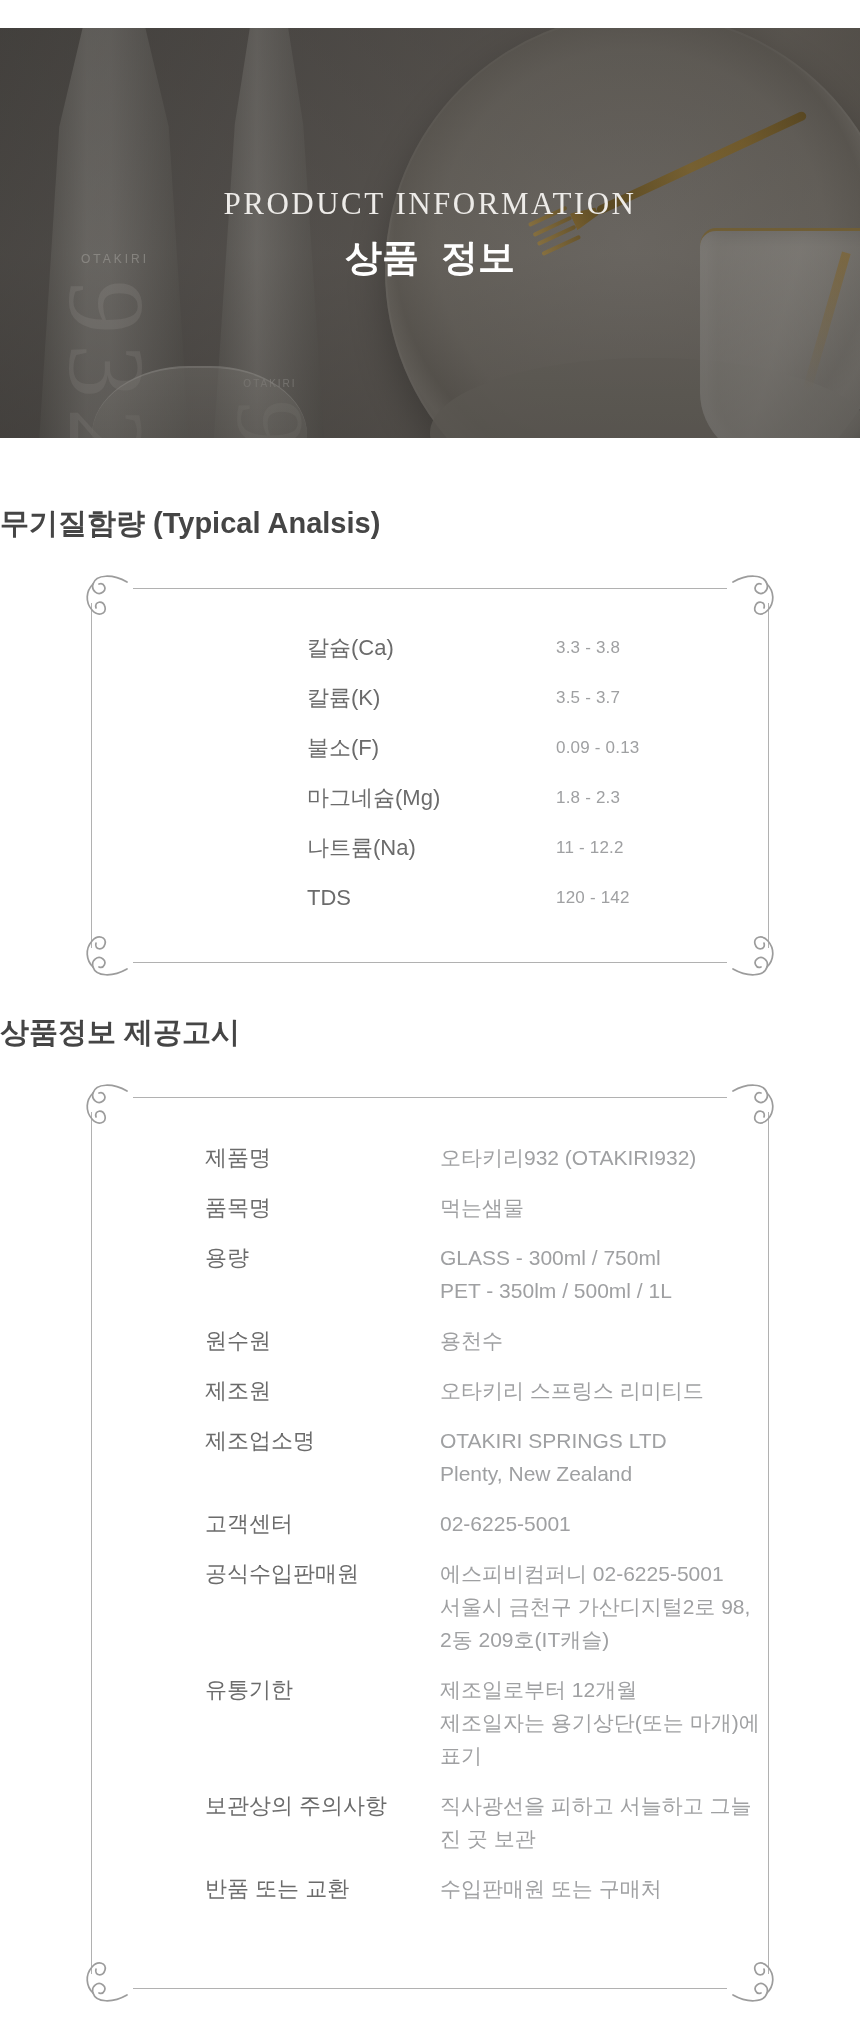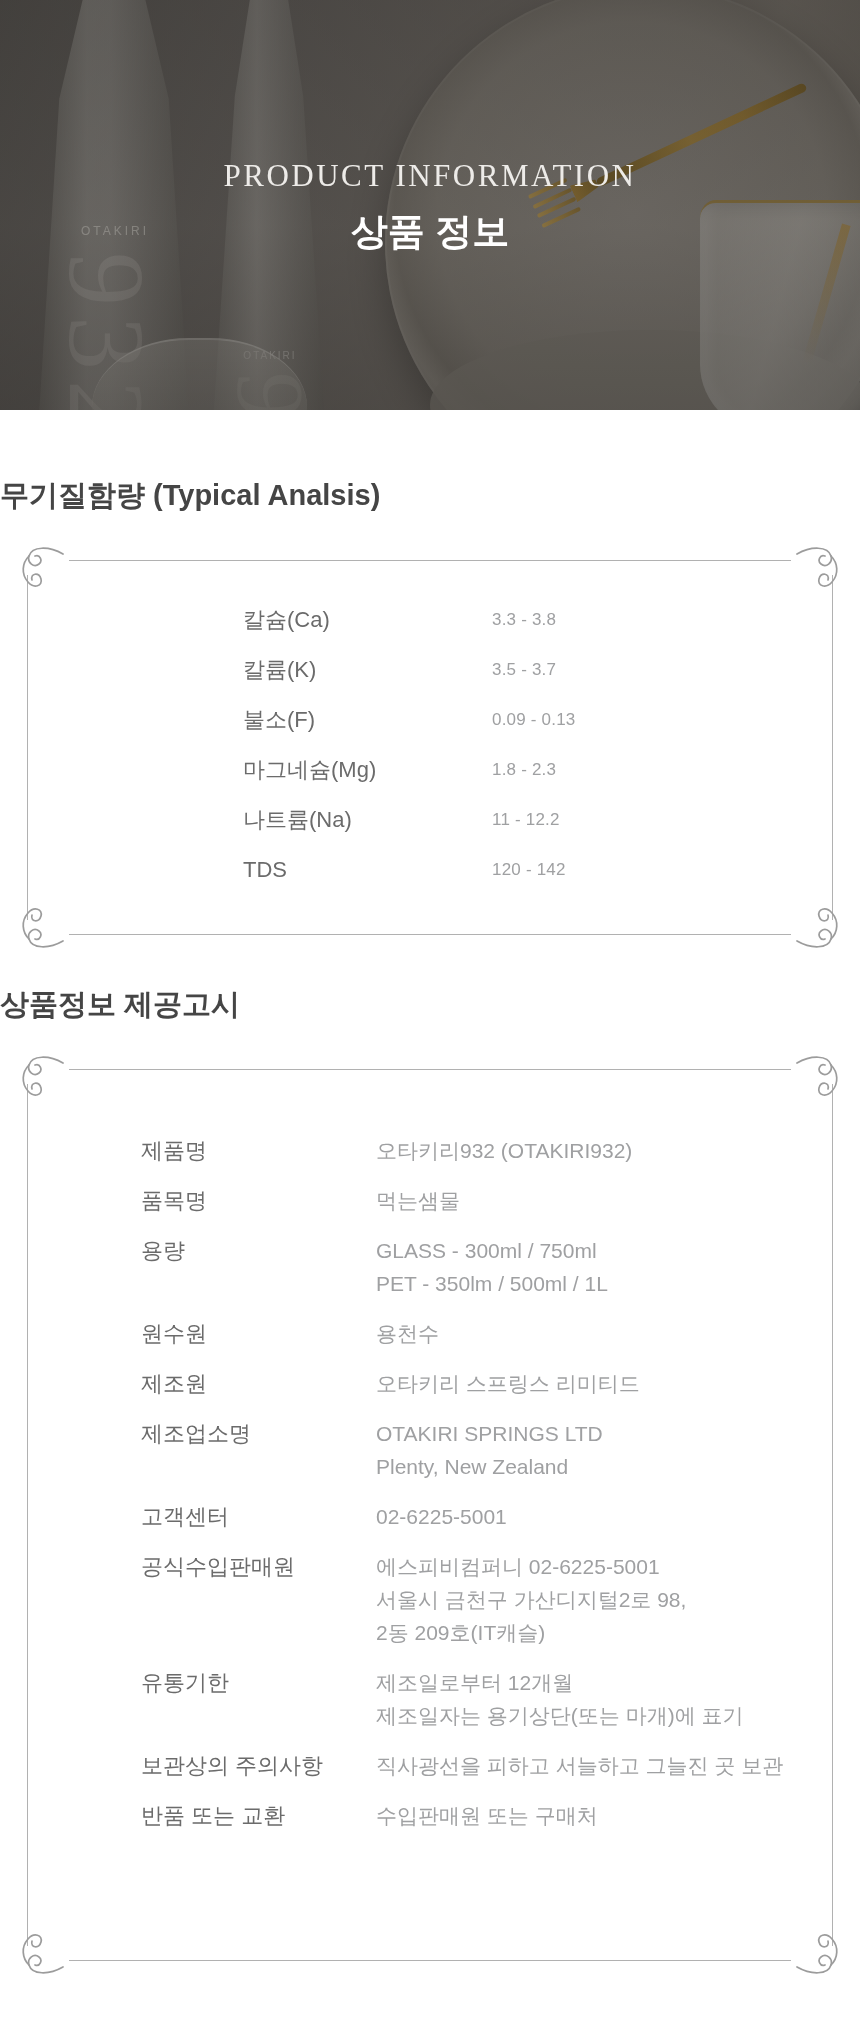--- a/index.html
+++ b/index.html
@@ -1,21 +1,21 @@
 <!DOCTYPE html>
 <html style="--title: #454545; --label: #6b6b6b; --value: #9fa0a2; --frame_line: #b1b1b1; --orn: #9c9c9c; --gold: #a8853c;"><head>
 <meta charset="utf-8">
 <style>
   * { margin:0; padding:0; box-sizing:border-box; }
   html,body { background:#ffffff; }
   body { font-family:"Liberation Sans","DejaVu Sans",sans-serif; }
   .page { position:relative; width:860px; height:2030px; margin:0 auto; background:#fff; overflow:hidden; }
 
   
-  .hero { position:relative; width:860px; height:410px; overflow:hidden; background:#ef4444; }
+  .hero { position:relative; width:860px; height:410px; overflow:hidden; background:#ef4444;margin-top:28px; }
   .hero-bg { position:absolute; inset:0;
     background:linear-gradient(110deg,#615e5a 0%,#6e6a66 28%,#7b7670 55%,#857f77 78%,#6f6a62 100%); }
   .plate-shape { position:absolute; left:385px; top:-15px; width:515px; height:515px; border-radius:50%;
     background:radial-gradient(circle at 48% 45%, #97928b 0%, #8e8981 50%, #817c74 61%, #928d85 66%, #767169 88%, #696560 100%);
     box-shadow:0 16px 36px rgba(0,0,0,.28), inset 0 0 0 2px rgba(255,255,255,.05); }
   .plate-under { position:absolute; left:430px; top:330px; width:440px; height:150px; border-radius:50%;
     background:#8d8880; opacity:.85; }
   .bottle-a { position:absolute; left:38px; top:-30px; width:152px; height:460px;
     background:linear-gradient(90deg, rgba(120,118,112,.55), rgba(190,188,182,.5) 32%, rgba(205,203,197,.42) 48%, rgba(150,148,142,.45) 76%, rgba(110,108,102,.55));
     clip-path:polygon(34% 0, 66% 0, 86% 28%, 100% 100%, 0 100%, 14% 28%); }
@@ -50,29 +50,29 @@
     transform:rotate(16deg); background:linear-gradient(#b5924c, rgba(181,146,76,0)); }
   .carafe-base { position:absolute; left:92px; top:338px; width:215px; height:115px;
     border-radius:45% 45% 40% 40% / 60% 60% 40% 40%;
     border-top:2px solid rgba(232,230,224,.4);
     background:linear-gradient(180deg, rgba(192,189,182,.38), rgba(148,145,138,.45)); }
   .hero-shade { position:absolute; inset:0;
     background:linear-gradient(180deg, rgba(24,22,20,.42), rgba(24,22,20,.36) 55%, rgba(24,22,20,.46)); }
   .hero-inner { position:absolute; left:0; right:0; top:157px; text-align:center; z-index:3; }
   .hero-en { font-family:"Liberation Serif","DejaVu Serif",serif; font-size:31px; letter-spacing:2.5px;
     color:#edebe8; line-height:1.2; }
-  .hero-ko { margin-top:16px; font-size:37px; font-weight:bold; color:#ffffff; line-height:1.2; }
+  .hero-ko { margin-top:16px; font-size:37px; font-weight:bold; color:#ffffff; line-height:1.2;font-family:Liberation Mono, monospace; }
 
   
   .section-title { margin:68px 0 0; font-size:29px; line-height:34px;
     font-weight:600; color:var(--title,#454545); }
   .section-title.t2 { margin-top:52px; }
 
   
-  .frame { position:relative; width:806px; margin:48px auto 4px; }
+  .frame { position:relative; width:678px; margin:48px auto 4px; }
   .frame::before, .frame::after { content:""; position:absolute; left:42px; right:42px; height:0;
     border-top:1px solid var(--frame_line,#b1b1b1); }
   .frame::before { top:0; }
   .frame::after { bottom:0; }
   .vl { position:absolute; top:15px; bottom:15px; width:1px; background:var(--frame_line,#b1b1b1); }
   .vl.l { left:0; } .vl.r { right:0; }
   .orn { position:absolute; width:46px; height:46px; z-index:2; }
   .orn use { stroke:var(--orn,#9c9c9c); stroke-width:1.7; fill:none; stroke-linecap:round; }
   .orn.tl { top:-17px; left:-9px; }
   .orn.tr { top:-17px; right:-9px; transform:scaleX(-1); }
@@ -81,21 +81,21 @@
 
   
   .frame1 { height:375px; }
   .mineral-rows { padding-top:35px; }
   .mrow { display:flex; align-items:center; height:50px; }
   .mlabel { margin-left:216px; width:249px; font-size:22px; font-weight:500; color:var(--label,#6b6b6b); }
   .mvalue { font-size:17px; color:var(--value,#9fa0a2); letter-spacing:.2px; }
 
   
   .frame2 { height:892px; }
-  .notice-rows { padding-top:65px; }
+  .notice-rows { padding-top:44px; }
   .nrow { display:flex; margin-bottom:17px; }
   .nlabel { margin-left:114px; width:235px; flex:0 0 235px; font-size:22px; font-weight:500;
     color:var(--label,#6b6b6b); line-height:33px; }
   .nvalue { font-size:21px; color:var(--value,#9fa0a2); line-height:33px; max-width:430px; }
 </style>
 </head>
 <body>
 
 <svg width="0" height="0" style="position:absolute" aria-hidden="true">
   <defs>

